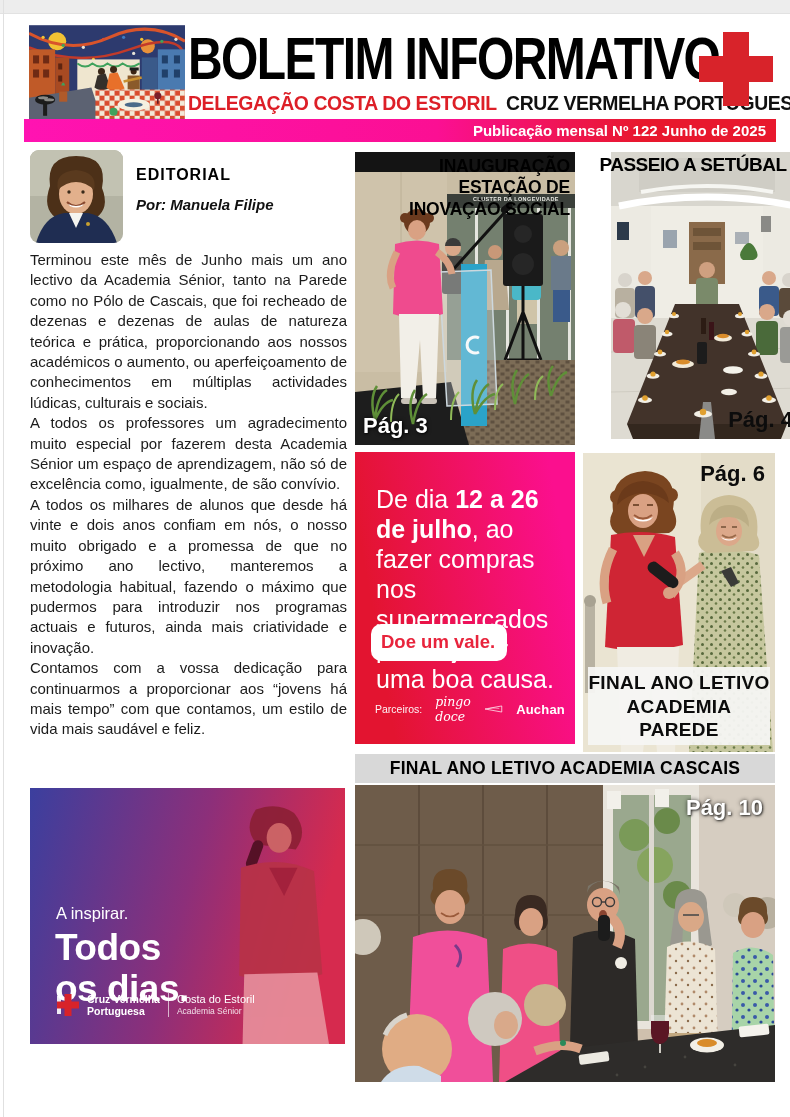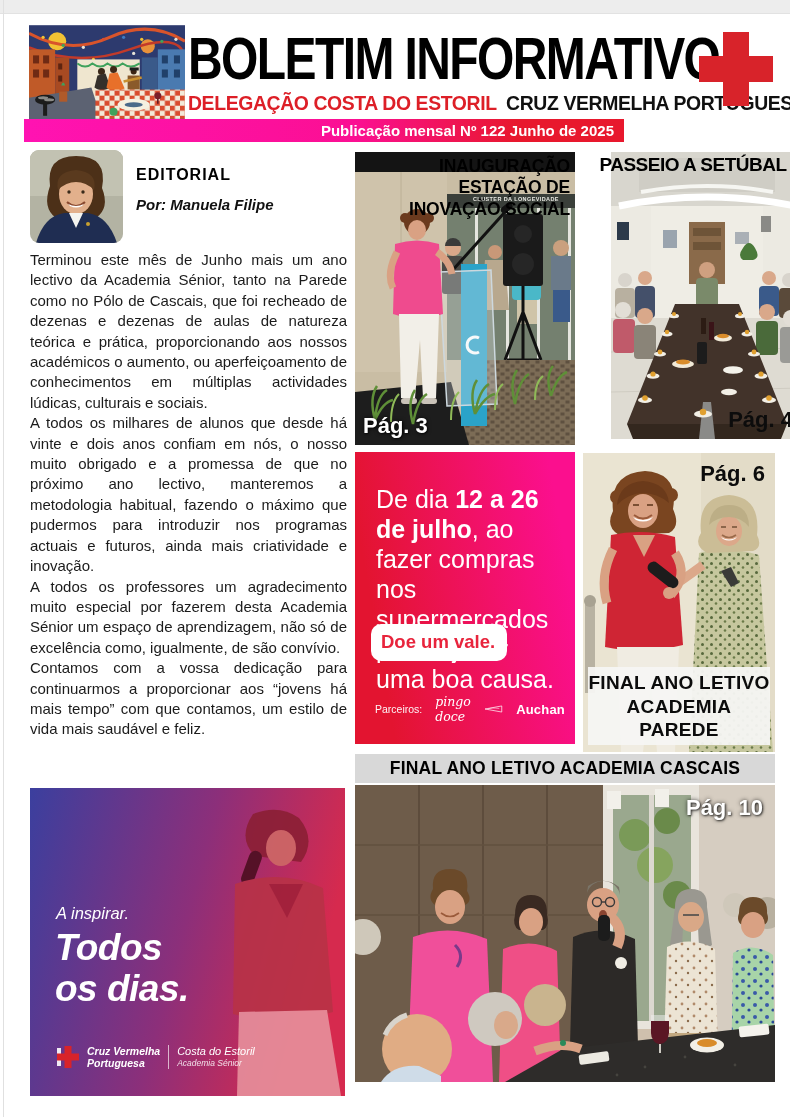--- a/index.html
+++ b/index.html
@@ -10,21 +10,21 @@
 
   
   .fest{position:absolute;left:29px;top:25px;width:156px;height:94px;}
   .masthead-title{position:absolute;left:188px;top:24px;font-size:60px;font-weight:bold;
         letter-spacing:-2px;transform:scaleX(0.80);transform-origin:left top;white-space:nowrap;color:#000;}
   .masthead-sub{position:absolute;left:188px;top:92px;font-size:20px;font-weight:bold;white-space:nowrap;
         letter-spacing:-0.4px;transform:scaleX(0.97);transform-origin:left top;}
   .sub-red{color:#dd1f27;}
   .sub-black{color:#101010;margin-left:5px;}
   .redcross{position:absolute;left:697px;top:30px;width:78px;height:78px;}
-  .issuebar{position:absolute;left:24px;top:119px;width:600px;height:23px;
+  .issuebar{position:absolute;left:24px;top:119px;width:752px;height:23px;
         background:linear-gradient(90deg,#ff13b2 0%,#fb0f93 55%,#e8182d 82%);}
   .issuebar span{display:block;text-align:right;color:#fff;font-weight:bold;font-size:15px;line-height:23px;padding-right:10px;}
 
   
   .ed-photo{position:absolute;left:30px;top:150px;width:93px;height:93px;border-radius:9px;overflow:hidden;}
   .ed-photo svg{display:block;}
   .ed-head{position:absolute;left:136px;top:166px;font-size:16px;font-weight:bold;letter-spacing:1px;color:#000;}
   .ed-by{position:absolute;left:136px;top:196px;font-size:15px;font-weight:bold;font-style:italic;color:#111;}
   .ed-body{position:absolute;left:30px;top:250px;width:317px;font-size:15px;line-height:20.4px;
         text-align:justify;color:#1b1b1b;}
@@ -59,22 +59,22 @@
   .partners{position:absolute;left:20px;bottom:20px;right:10px;display:flex;align-items:center;gap:13px;}
   .partners .lbl{font-size:10.5px;opacity:.95;}
   .pingo{font-size:12.5px;font-style:italic;font-family:"DejaVu Serif",serif;}
   .auchan{font-size:13px;font-weight:bold;letter-spacing:.2px;}
 
   
   .casc-head{position:absolute;left:355px;top:754px;width:420px;height:29px;background:#d8d8d8;
         text-align:center;font-weight:bold;font-size:17.5px;line-height:29px;color:#000;letter-spacing:.2px;}
 
   
-  .promo{position:absolute;left:30px;top:788px;width:315px;height:308px;
-        background:linear-gradient(105deg,#3b3f9e 0%,#8c2f7a 48%,#d62a4e 85%);overflow:hidden;font-style:italic;}
+  .promo{position:absolute;left:30px;top:788px;width:315px;height:256px;
+        background:linear-gradient(105deg,#3b3f9e 0%,#8c2f7a 48%,#d62a4e 85%);overflow:hidden;}
   .promo-sil{position:absolute;right:0;top:0;height:100%;}
   .promo-small{position:absolute;left:26px;top:116px;font-size:16.5px;color:#fff;}
   .promo-big{position:absolute;left:25px;top:140px;font-size:37px;font-weight:bold;color:#fff;line-height:1.1;letter-spacing:-0.5px;}
   .brandrow{position:absolute;left:26px;bottom:26px;display:flex;align-items:flex-start;color:#fff;}
   .brandrow .cv{width:24px;height:24px;margin-right:7px;}
   .bn{font-size:10.5px;font-weight:bold;line-height:1.2;}
   .bdiv{width:1px;height:24px;background:rgba(255,255,255,.65);margin:0 8px;}
   .bo1{font-size:11px;line-height:1.2;}
   .bo2{font-size:8.5px;opacity:.85;line-height:1.3;}
 </style>
@@ -179,22 +179,22 @@
       <path d="M38,54 Q46,58 54,54 L52,56 Q46,59 40,56 Z" fill="#fff"></path>
       <path d="M6,93 Q14,66 34,63 L58,63 Q78,66 87,93 Z" fill="#1f2d52"></path>
       <path d="M39,63 L46,78 L53,63 Z" fill="#f4f4f0"></path>
       <circle cx="58" cy="74" r="2" fill="#c8a030"></circle>
     </svg>
   </div>
   <div class="ed-head">EDITORIAL</div>
   <div class="ed-by">Por: Manuela Filipe</div>
   <div class="ed-body">
     <p>Terminou este mês de Junho mais um ano lectivo da Academia Sénior, tanto na Parede como no Pólo de Cascais, que foi recheado de dezenas e dezenas de aulas de natureza teórica e prática, proporcionando aos nossos académicos o aumento, ou aperfeiçoamento de conhecimentos em múltiplas actividades lúdicas, culturais e sociais.</p>
+    <p>A todos os professores um agradecimento muito especial por fazerem desta Academia Sénior um espaço de aprendizagem, não só de excelência como, igualmente, de são convívio.</p>
     <p>A todos os milhares de alunos que desde há vinte e dois anos confiam em nós, o nosso muito obrigado e a promessa de que no próximo ano lectivo, manteremos a metodologia habitual, fazendo o máximo que pudermos para introduzir nos programas actuais e futuros, ainda mais criatividade e inovação.</p>
-    <p>A todos os professores um agradecimento muito especial por fazerem desta Academia Sénior um espaço de aprendizagem, não só de excelência como, igualmente, de são convívio.</p>
     <p>Contamos com a vossa dedicação para continuarmos a proporcionar aos “jovens há mais tempo” com que contamos, um estilo de vida mais saudável e feliz.</p>
   </div>
 
   <figure class="fig" style="left:355px;top:152px;width:220px;height:293px;margin:0;">
     <svg viewBox="0 0 220 293">
       <rect width="220" height="293" fill="#c9bda4"></rect>
       <rect width="220" height="20" fill="#141414"></rect>
       <rect x="0" y="20" width="92" height="200" fill="#cfc3ab"></rect>
       <line x1="46" y1="20" x2="46" y2="220" stroke="#bcb096" stroke-width="1"></line>
       <rect x="92" y="42" width="128" height="14" fill="#3a3f3a"></rect>

